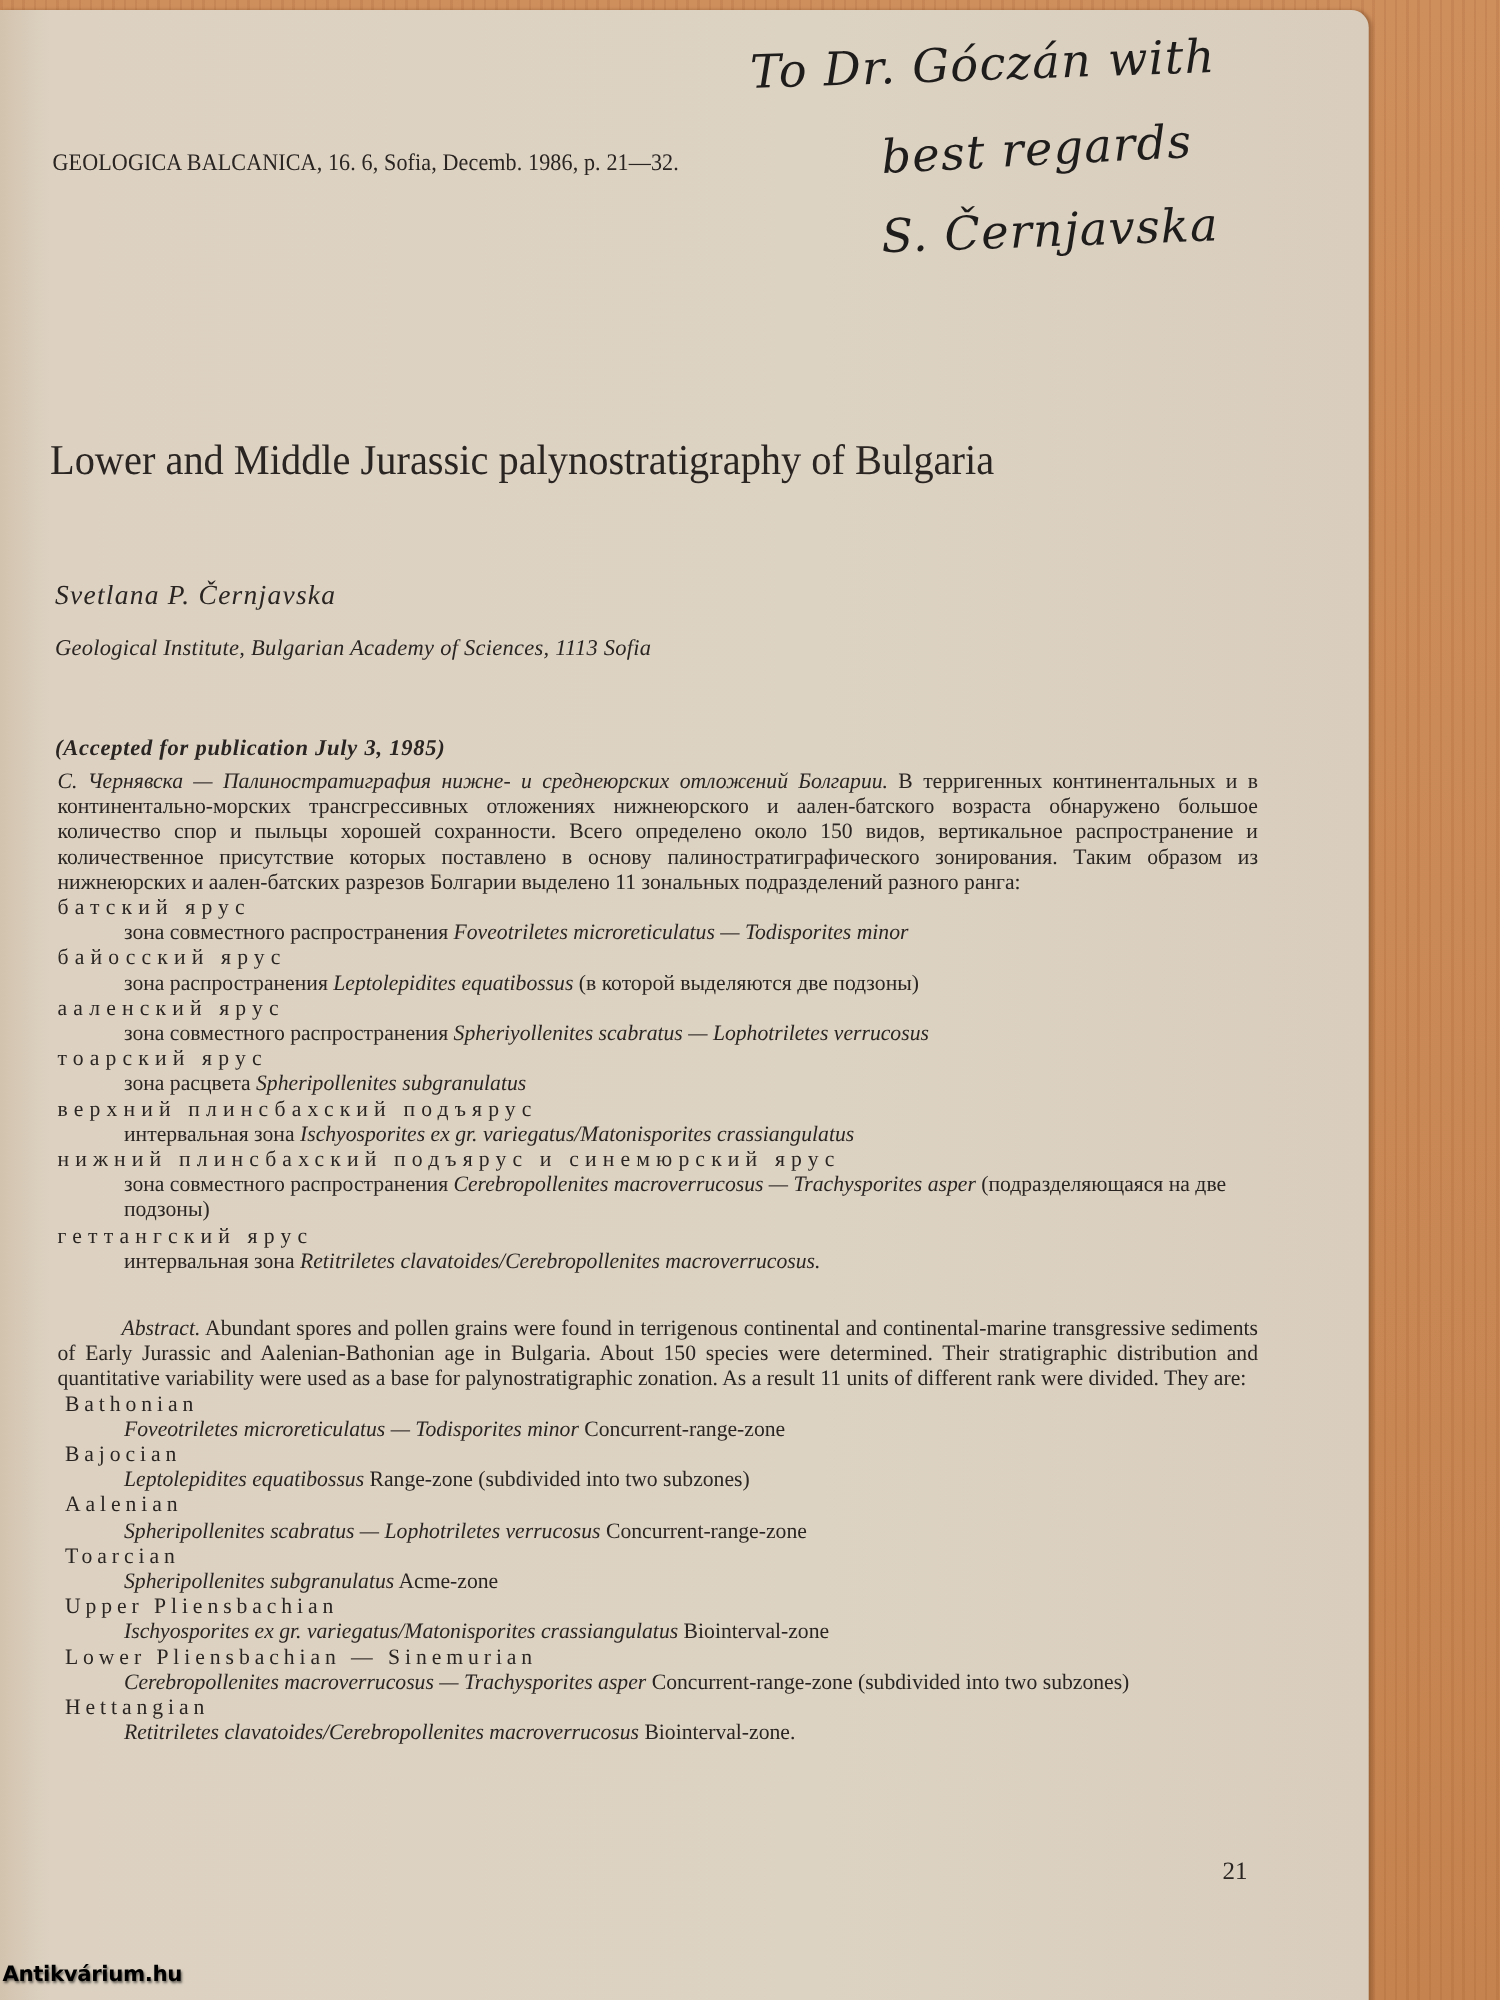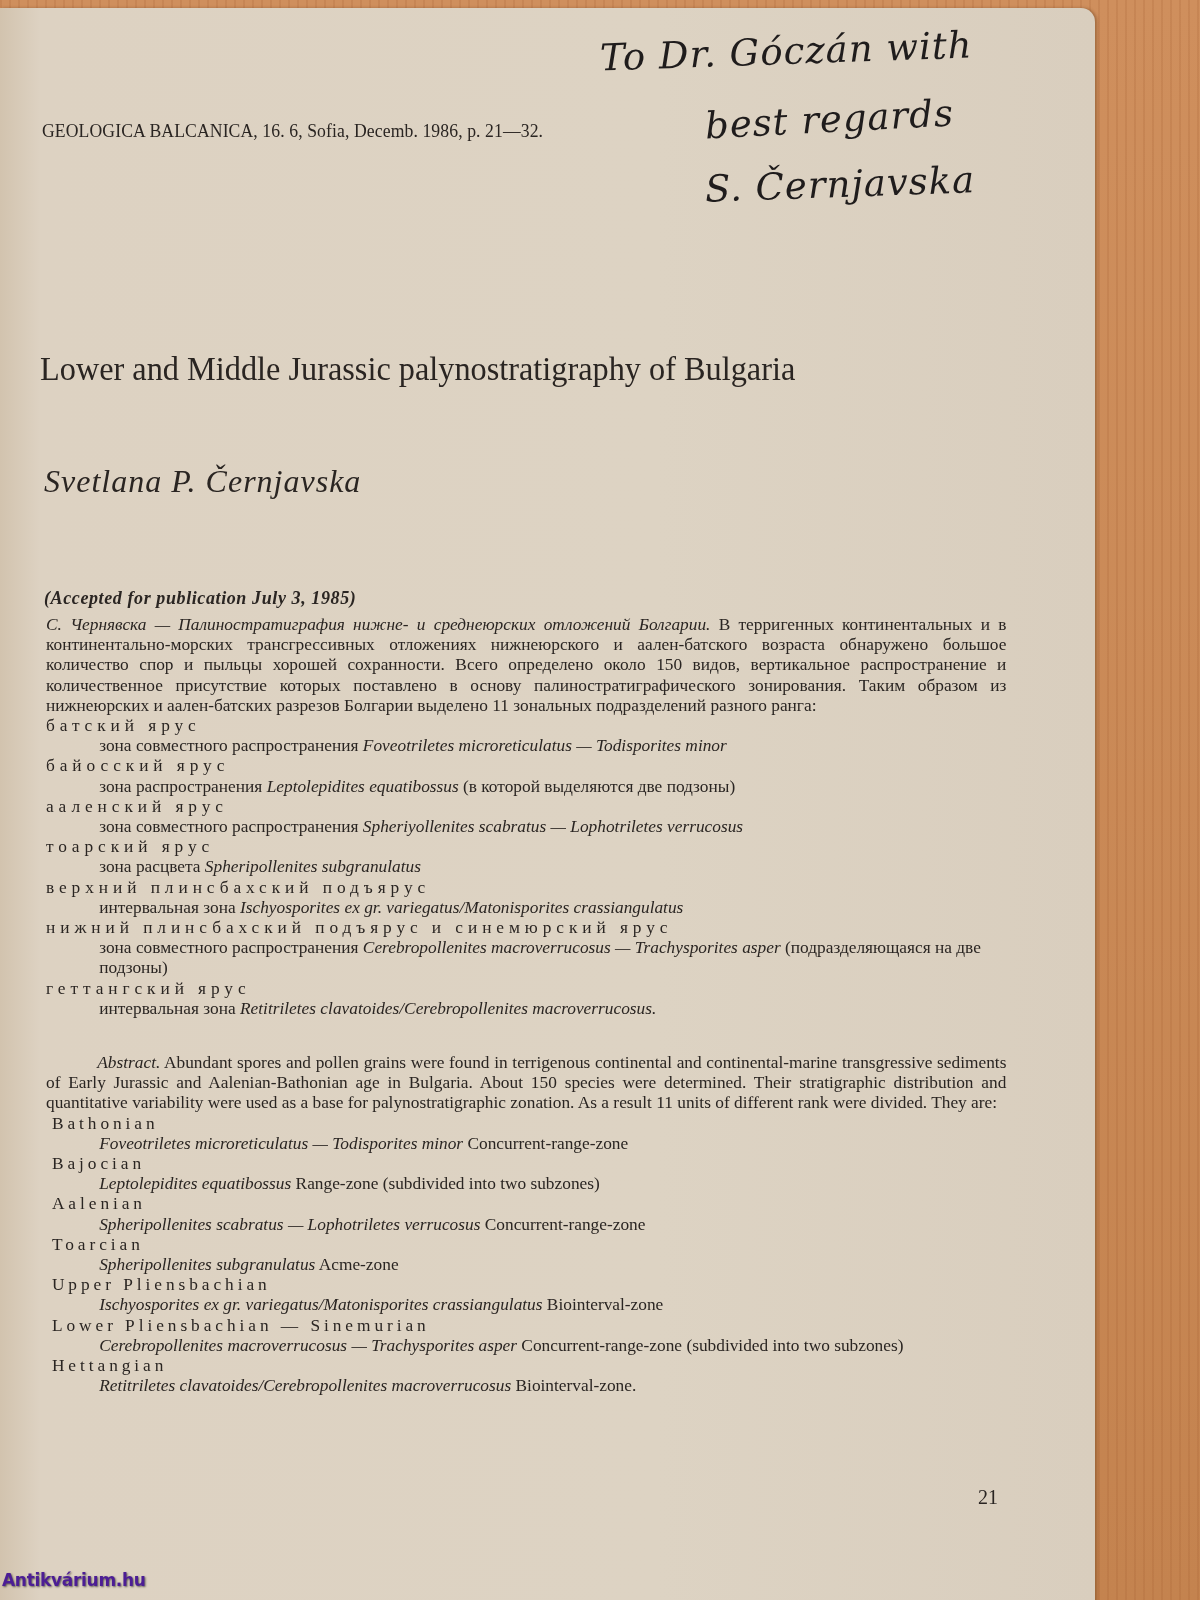--- a/index.html
+++ b/index.html
@@ -28,55 +28,56 @@
       font-family: "DejaVu Serif", serif; font-style: italic; color: #1f1c1c;
       font-size: 37px; letter-spacing: 1px;
     }
     .hw1 { left: 600px; top: 22px; transform: rotate(-2deg); }
     .hw2 { left: 705px; top: 90px; transform: rotate(-3deg); }
     .hw3 { left: 705px; top: 155px; transform: rotate(-2deg); }
     .title {
       left: 40px; top: 340px; font-size: 34px; line-height: 42px; white-space: normal;
       width: 830px; transform: scaleX(0.95); transform-origin: left;
     }
-    .author { left: 44px; top: 455px; font-size: 32px; font-style: italic; letter-spacing: 1px; }
+    .author { left: 44px; top: 455px; font-size: 22px; font-style: italic; letter-spacing: 1px; }
     .affil { left: 44px; top: 500px; font-size: 18px; font-style: italic; letter-spacing: 0.2px; }
     .accepted { left: 44px; top: 580px; font-size: 18px; font-style: italic; letter-spacing: 0.6px; font-weight: bold; }
     .block {
       position: absolute; left: 46px; width: 975px; font-size: 17.6px; line-height: 20.2px;
       transform: scaleX(0.985); transform-origin: left;
     }
     .ru-block { top: 606px; }
     .en-block { top: 1044px; }
     .para { text-align: justify; text-align-last: left; }
     .para .lead { font-style: italic; }
     .indent { text-indent: 52px; }
     .stage { letter-spacing: 5px; }
     .zone { padding-left: 54px; }
     .zone .sp { font-style: italic; }
     .page-number { left: 978px; top: 1478px; font-size: 20px; }
     .watermark {
-      position: absolute; left: 2px; top: 1570px; color: #4c1d95;
+      position: absolute; left: 2px; top: 1570px; color: #000000;
       font-family: "DejaVu Sans", sans-serif; font-weight: bold; font-size: 17px;
       text-shadow: 1px 1px 2px rgba(0,0,0,0.55); letter-spacing: -0.3px;
     }
   </style>
 </head>
 <body>
 
 <div class="page">
 
   <div class="abs journal-line">GEOLOGICA BALCANICA, 16. 6, Sofia, Decemb. 1986, p. 21—32.</div>
 
   <div class="abs handwriting hw1">To Dr. Góczán with</div>
   <div class="abs handwriting hw2">best regards</div>
   <div class="abs handwriting hw3">S. Černjavska</div>
 
   <h1 class="abs title" style="margin:0;font-weight:normal;">Lower and Middle Jurassic palynostratigraphy of Bulgaria</h1>
   <div class="abs author">Svetlana P. Černjavska</div>
+  <div class="abs affil">Geological Institute, Bulgarian Academy of Sciences, 1113 Sofia</div>
   <div class="abs accepted">(Accepted for publication July 3, 1985)</div>
 
   <div class="block ru-block">
     <div class="para"><span class="lead">С. Чернявска — Палиностратиграфия нижне- и среднеюрских отложений Болгарии.</span><span> В терригенных континентальных и в континентально-морских трансгрессивных отложениях нижнеюрского и аален-батского возраста обнаружено большое количество спор и пыльцы хорошей сохранности. Всего определено около 150 видов, вертикальное распространение и количественное присутствие которых поставлено в основу палиностратиграфического зонирования. Таким образом из нижнеюрских и аален-батских разрезов Болгарии выделено 11 зональных подразделений разного ранга:</span></div>
     <div id="ru-stages">
         <div class="stage">батский ярус</div>
         <div class="zone"><span>зона совместного распространения </span><span class="sp">Foveotriletes microreticulatus — Todisporites minor</span><span></span></div>
         <div class="stage">байосский ярус</div>
         <div class="zone"><span>зона распространения </span><span class="sp">Leptolepidites equatibossus</span><span> (в которой выделяются две подзоны)</span></div>
         <div class="stage">ааленский ярус</div>

